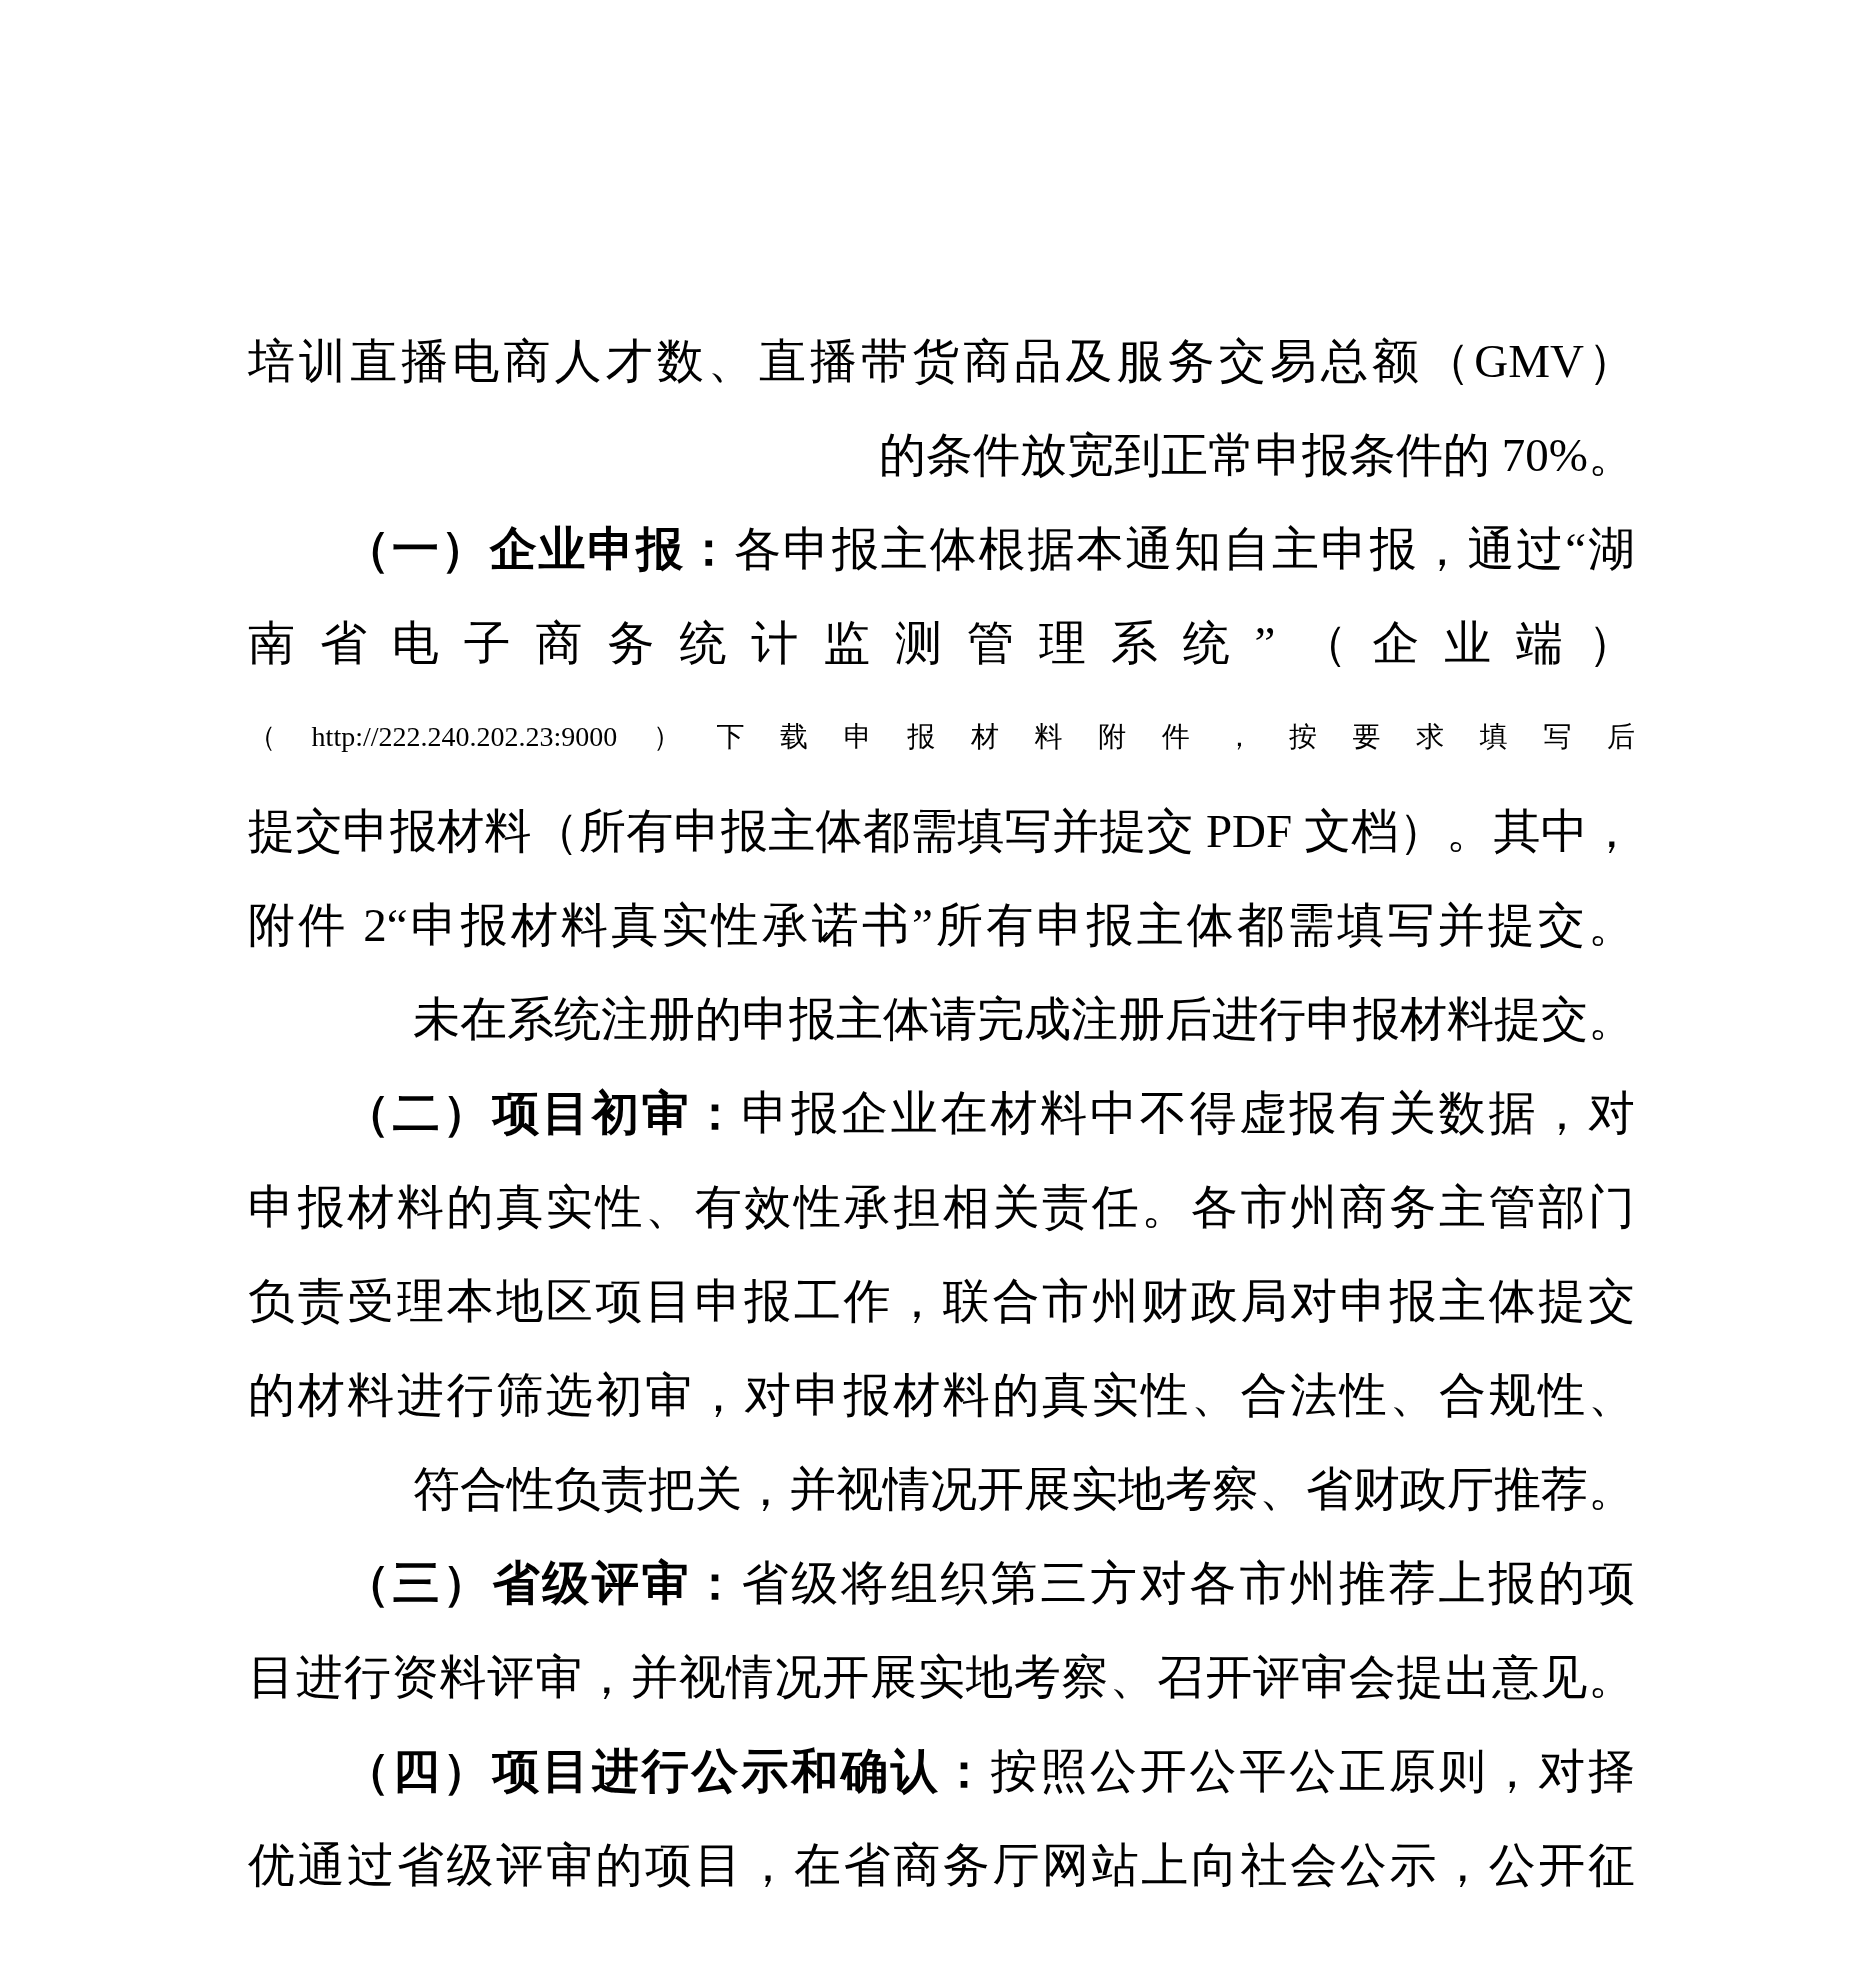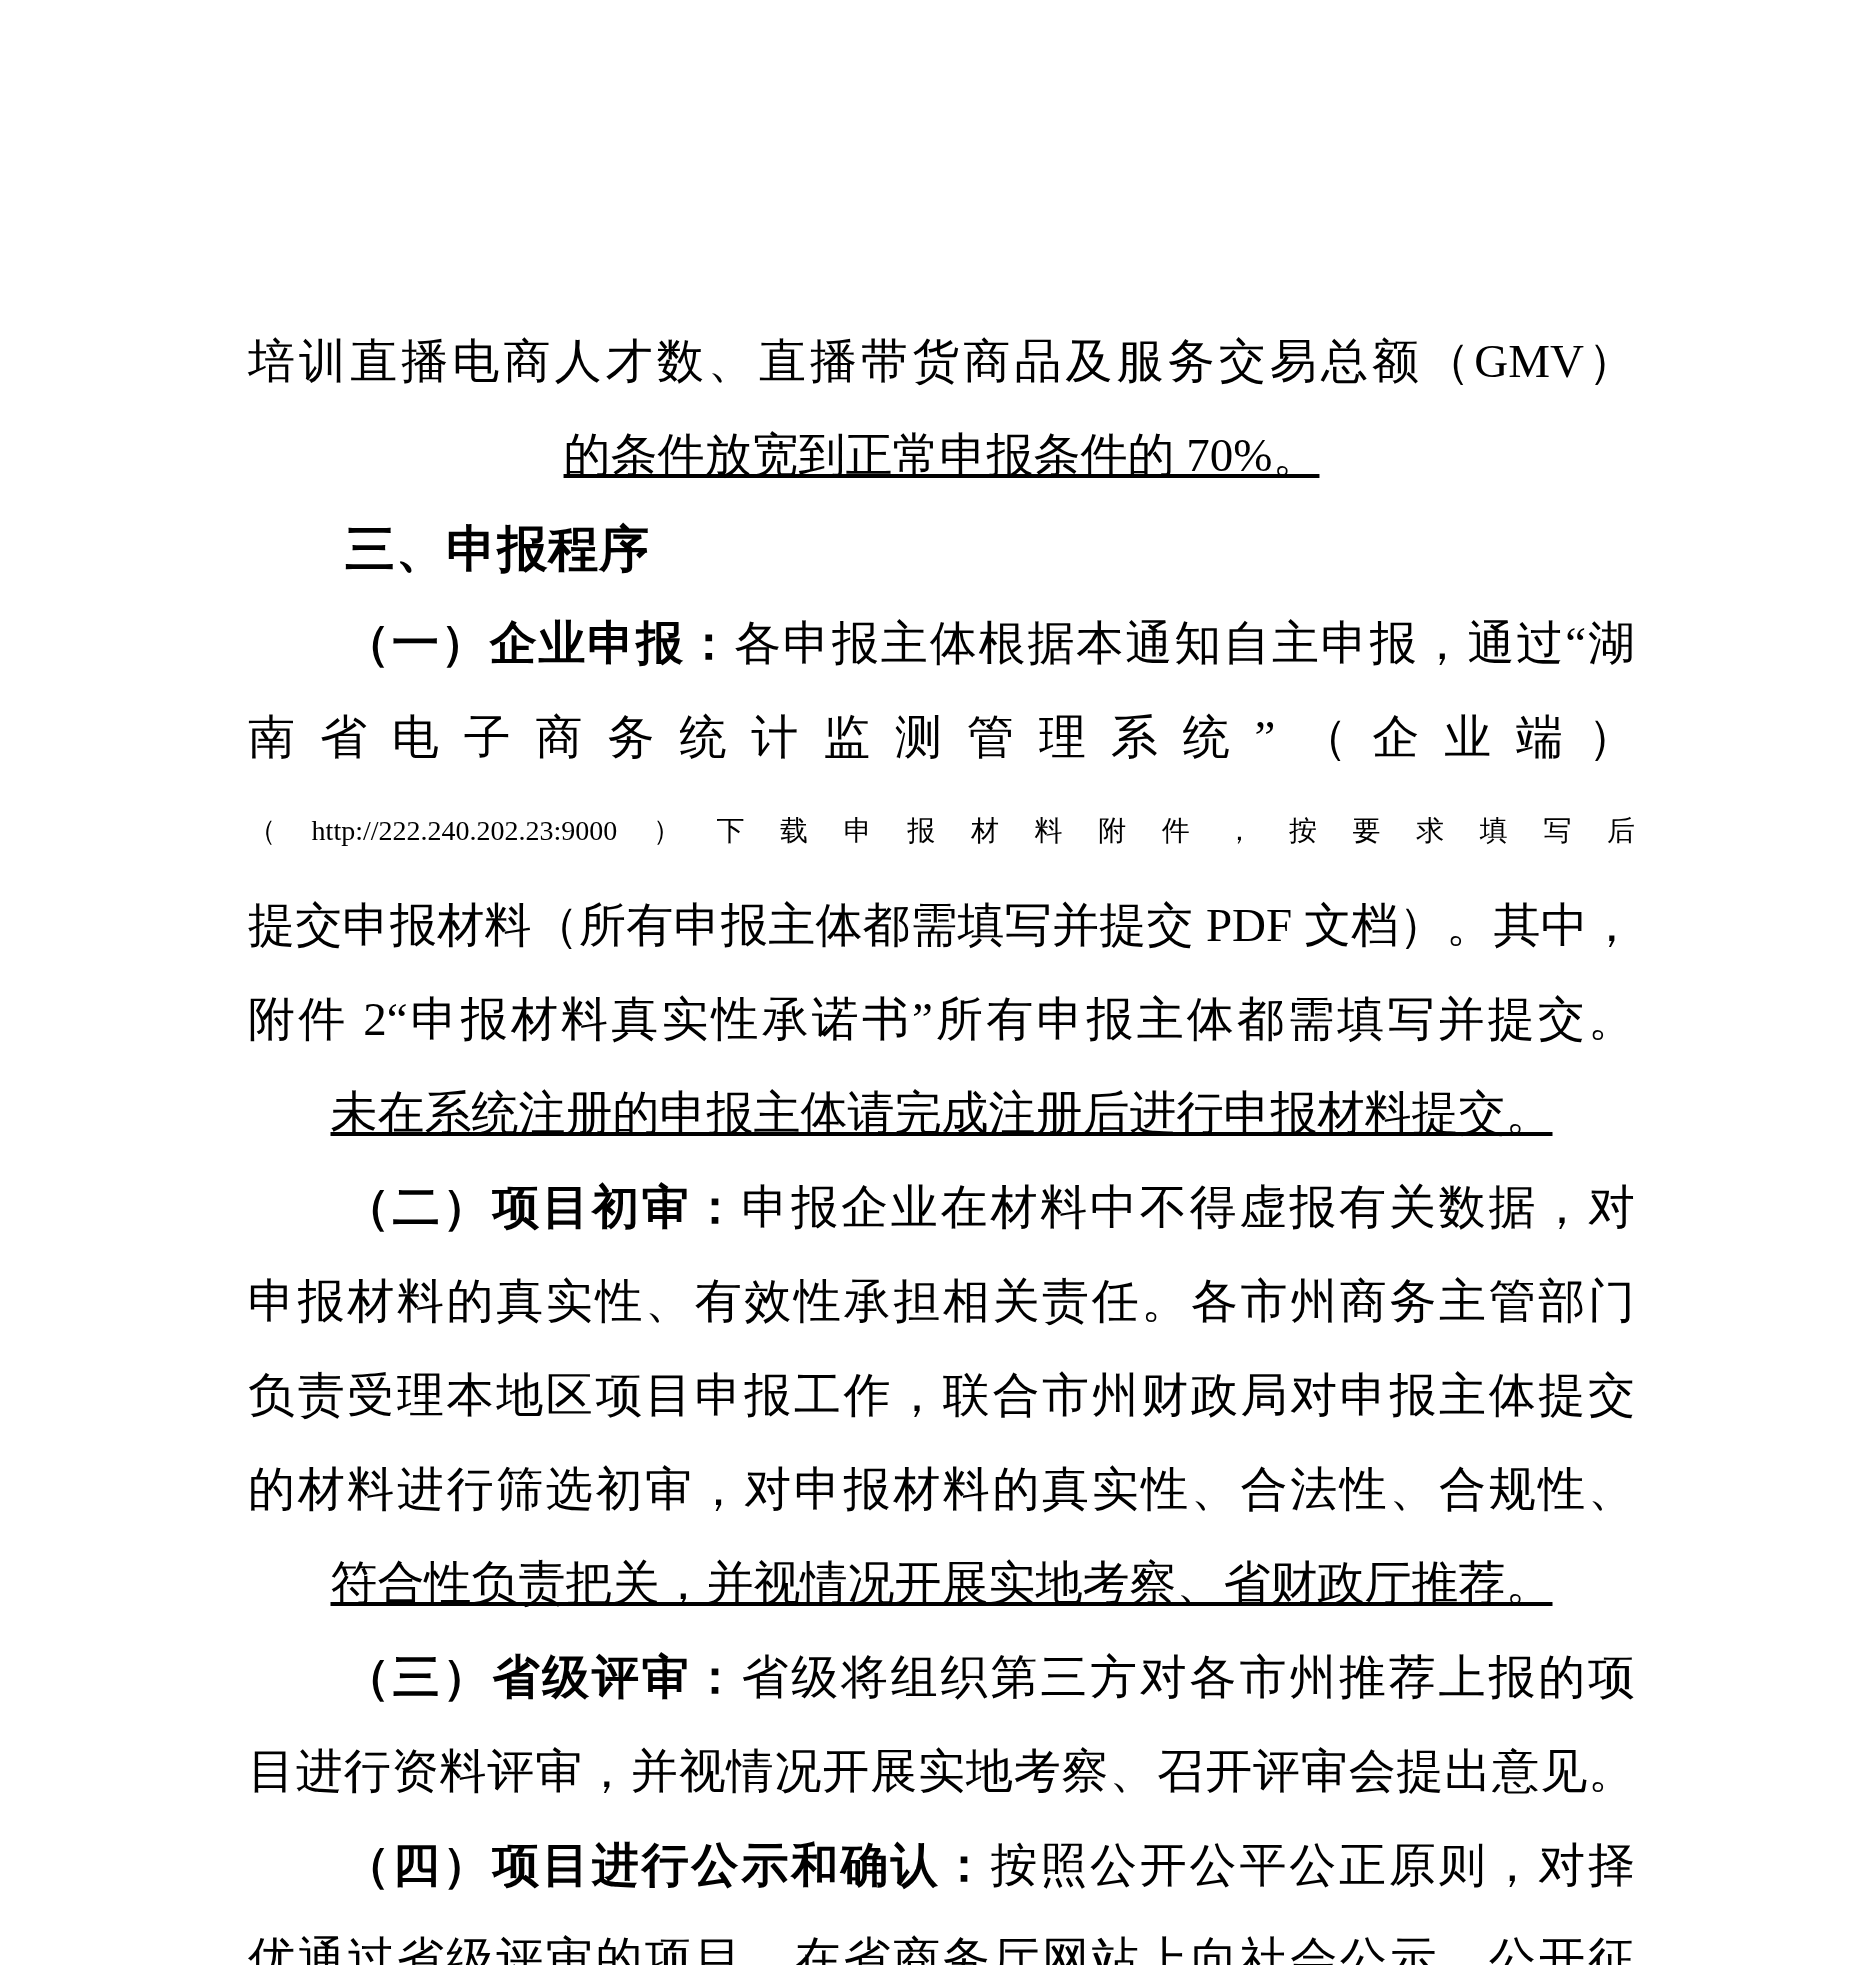--- a/index.html
+++ b/index.html
@@ -36,22 +36,21 @@
     overflow: visible;
   }
   
   .j {
     text-align: justify;
     text-align-last: justify;
     text-justify: inter-character;
   }
   
   .nat {
-    text-align: center;
-    text-decoration: underline;
+    text-align: right;
   }
   
   .ind {
     text-indent: 95px;
   }
   
   .tight {
     font-size: 28px;
   }
   
@@ -71,21 +70,20 @@
 </head>
 <body>
 
 <div class="page">
   <div class="content">
 
     <div class="line j"><span>培训直播电商人才数、直播带货商品及服务交易总额（GMV）</span></div>
 
     <div class="line nat"><span>的条件放宽到正常申报条件的 70%。</span></div>
 
-    <div class="line h"><span>三、申报程序</span></div>
 
     <div class="line j ind"><span class="lbl">（一）企业申报：</span><span>各申报主体根据本通知自主申报，通过“湖</span></div>
 
     <div class="line j"><span>南省电子商务统计监测管理系统”（企业端）</span></div>
 
     <div class="line j tight"><span>（http://222.240.202.23:9000）下载申报材料附件，按要求填写后</span></div>
 
     <div class="line j"><span>提交申报材料（所有申报主体都需填写并提交 PDF 文档）。其中，</span></div>
 
     <div class="line j"><span>附件 2“申报材料真实性承诺书”所有申报主体都需填写并提交。</span></div>

